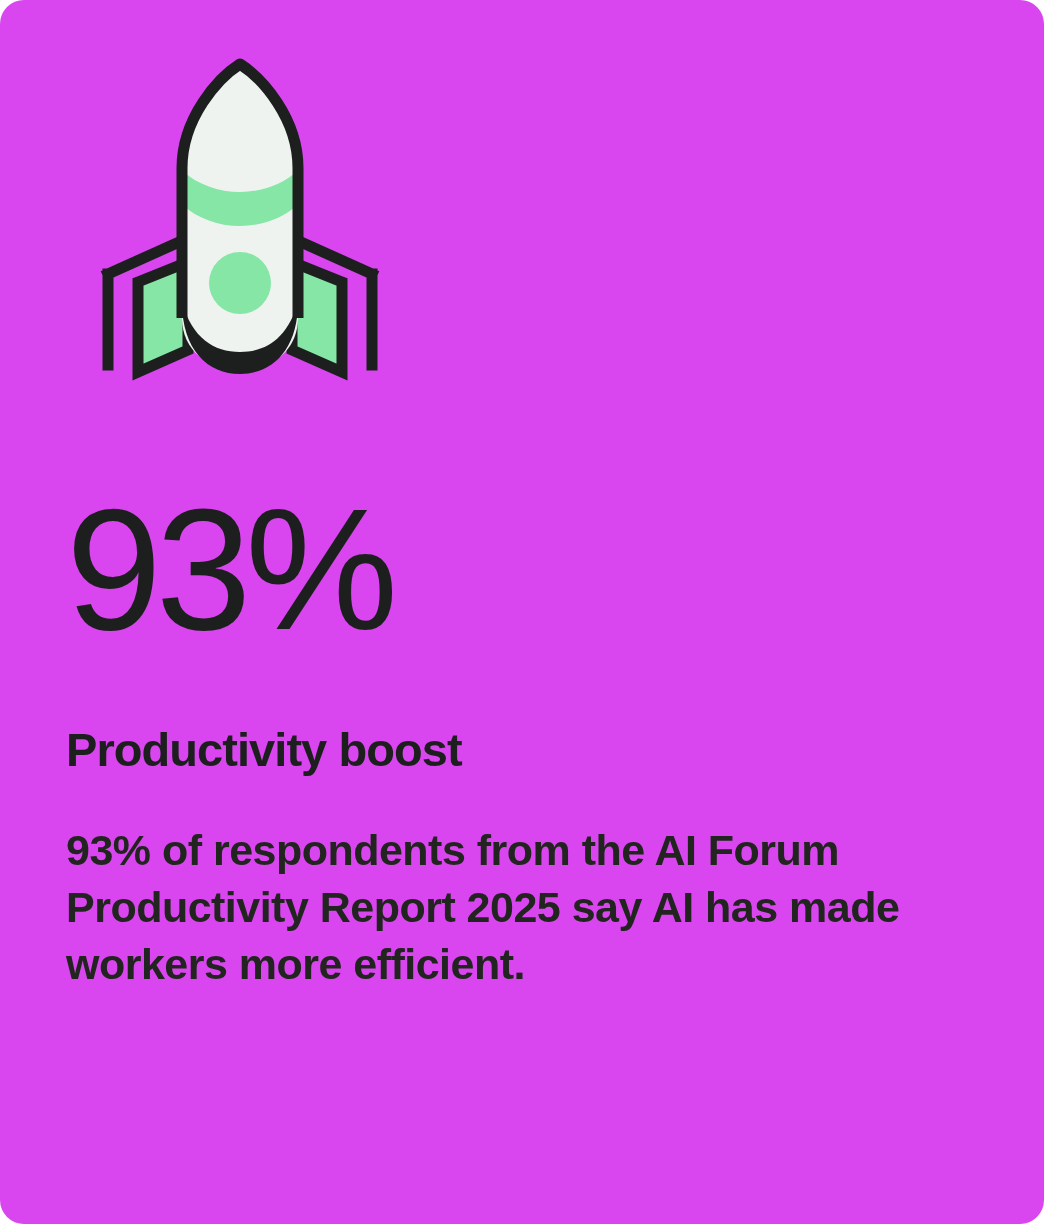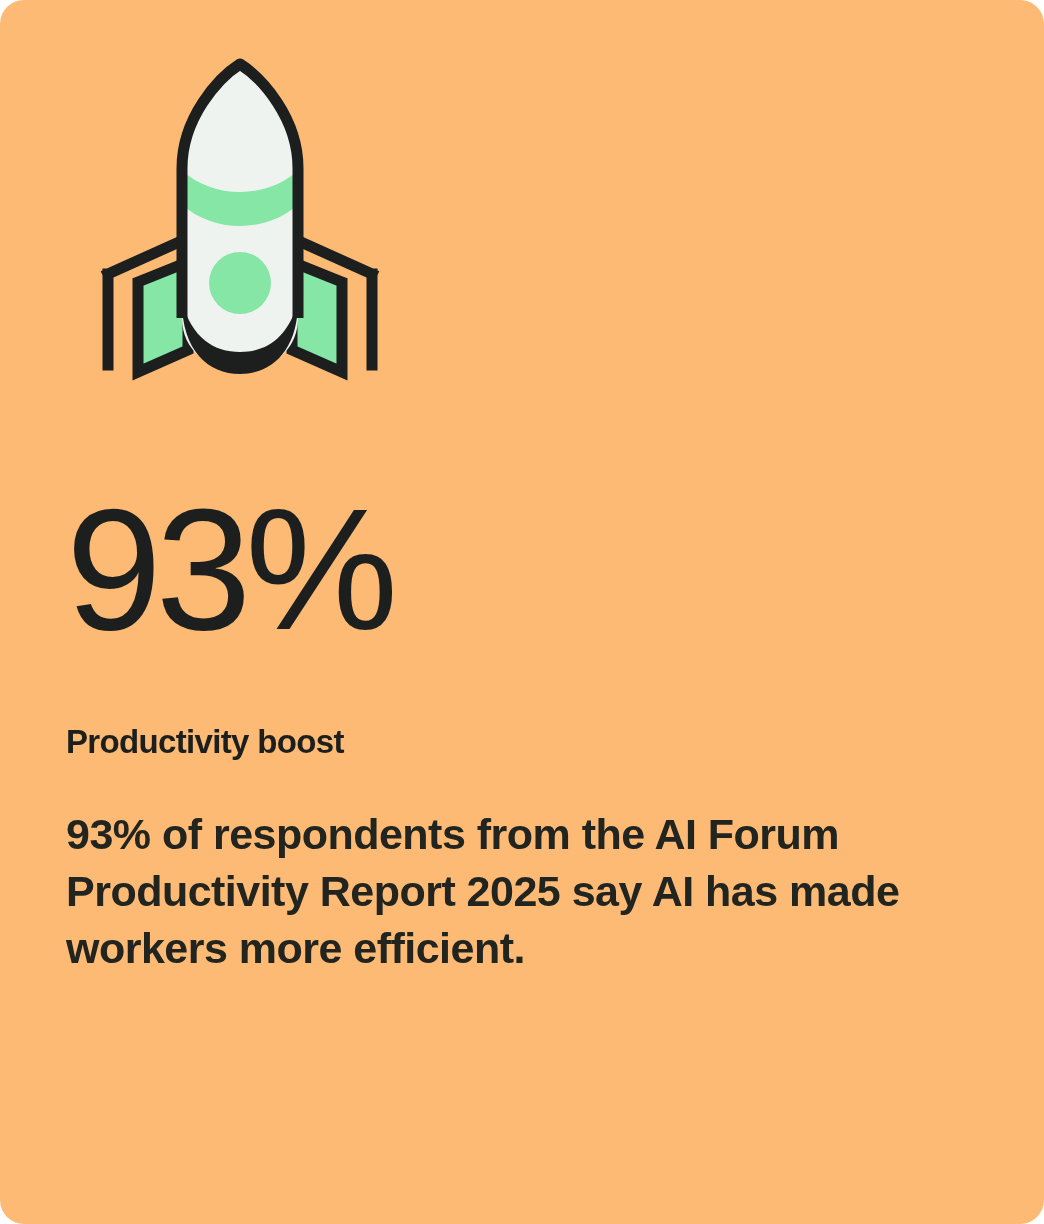--- a/index.html
+++ b/index.html
@@ -12,21 +12,21 @@
     height: 1224px;
     font-family: "Liberation Sans", sans-serif;
     -webkit-font-smoothing: antialiased;
   }
 
   .stat-card {
     position: relative;
     box-sizing: border-box;
     width: 1044px;
     height: 1224px;
-    background: #fdba74;
+    background: #d946ef;
     border-radius: 24px;
     overflow: hidden;
     padding: 0;
   }
 
   .card-icon {
     position: absolute;
     left: 70px;
     top: 50px;
     width: 340px;
@@ -52,21 +52,21 @@
     font-weight: 300;
     line-height: 0.93;
     letter-spacing: -0.035em;
     color: #1c1f1d;
     margin: 0;
     padding: 0;
   }
 
   .stat-label {
     font-family: "Liberation Sans", sans-serif;
-    font-size: 33px;
+    font-size: 47px;
     font-weight: 700;
     line-height: 1.15;
     letter-spacing: -0.02em;
     color: #1c1f1d;
     margin: 0;
     padding: 0;
     margin-top: 73px;
   }
 
   .stat-description {

